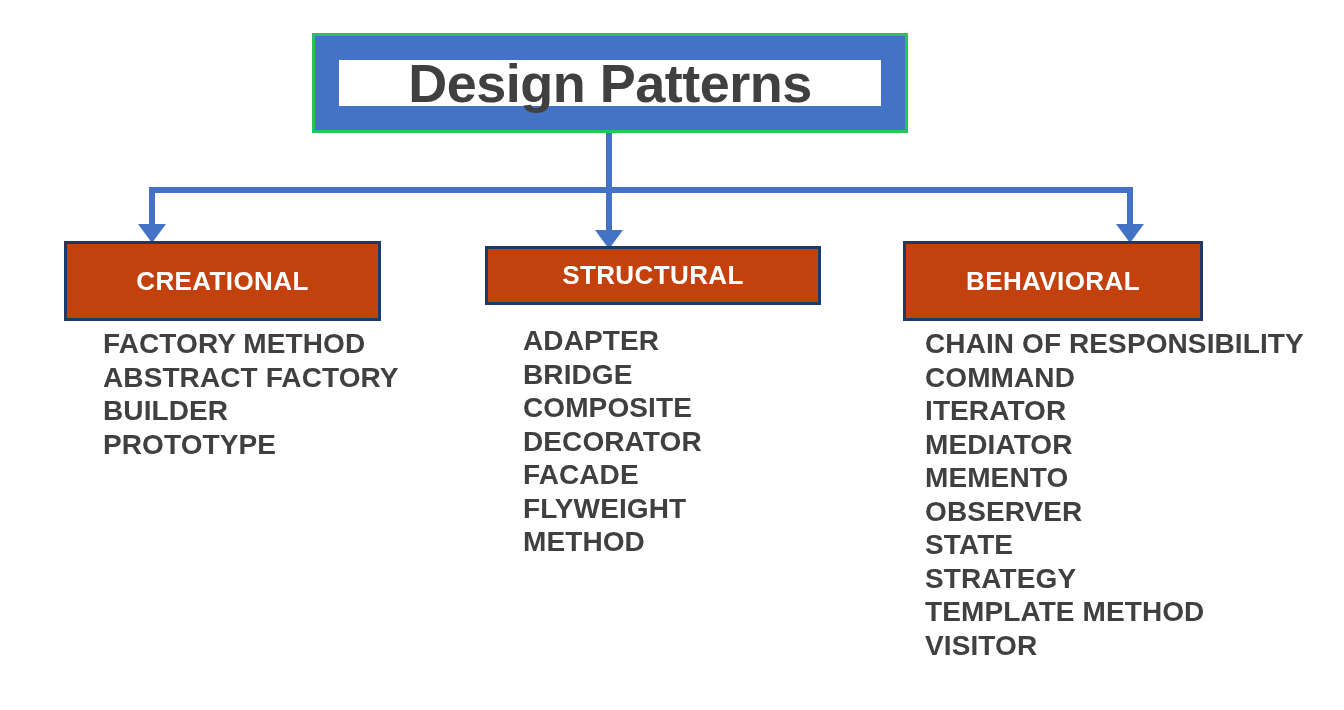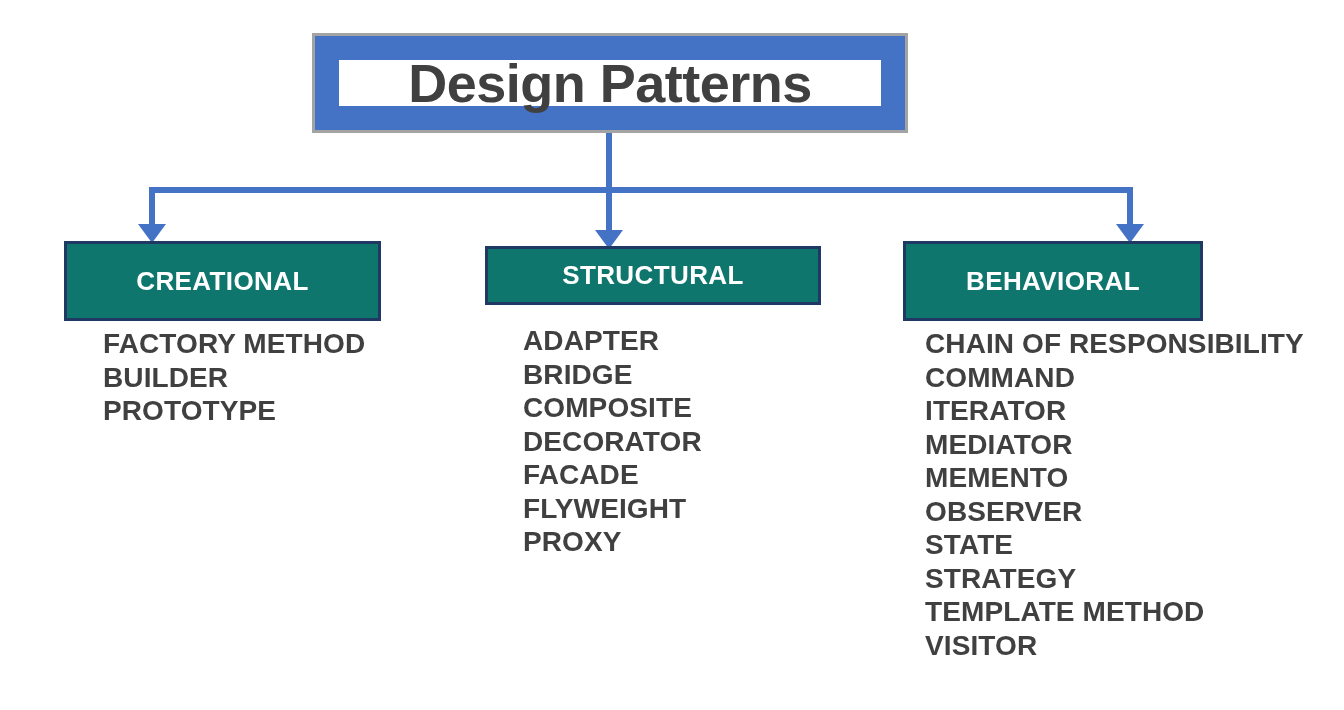--- a/index.html
+++ b/index.html
@@ -22,21 +22,21 @@
   }
 
   
   .title-box {
     position: absolute;
     left: 312px;
     top: 33px;
     width: 596px;
     height: 100px;
     box-sizing: border-box;
-    border: 3px solid #a3a3a3;
+    border: 3px solid #22c55e;
     background: #4472C4;
     padding: 24px;
   }
   .title-inner {
     width: 100%;
     height: 100%;
     background: #FFFFFF;
     display: flex;
     align-items: center;
     justify-content: center;
@@ -60,21 +60,21 @@
     pointer-events: none;
   }
 
   
   .category {
     position: absolute;
   }
   .category-header {
     box-sizing: border-box;
     border: 3px solid #1F3864;
-    background: #0f766e;
+    background: #c2410c;
     display: flex;
     align-items: center;
     justify-content: center;
   }
   .category-header-text {
     font-size: 26px;
     font-weight: bold;
     color: #FFFFFF;
     letter-spacing: 0.4px;
     white-space: nowrap;
@@ -132,37 +132,38 @@
     <line x1="1130" y1="188" x2="1130" y2="226" stroke="#4472C4" stroke-width="6"></line>
     <polygon points="1116,224 1144,224 1130,243" fill="#4472C4"></polygon>
   </svg>
 
   <div class="category" id="cat-creational">
     <div class="category-header">
       <span class="category-header-text">CREATIONAL</span>
     </div>
     <ul class="pattern-list">
       <li class="pattern-item">FACTORY METHOD</li>
+      <li class="pattern-item">ABSTRACT FACTORY</li>
       <li class="pattern-item">BUILDER</li>
       <li class="pattern-item">PROTOTYPE</li>
     </ul>
   </div>
 
   <div class="category" id="cat-structural">
     <div class="category-header">
       <span class="category-header-text">STRUCTURAL</span>
     </div>
     <ul class="pattern-list">
       <li class="pattern-item">ADAPTER</li>
       <li class="pattern-item">BRIDGE</li>
       <li class="pattern-item">COMPOSITE</li>
       <li class="pattern-item">DECORATOR</li>
       <li class="pattern-item">FACADE</li>
       <li class="pattern-item">FLYWEIGHT</li>
-      <li class="pattern-item">PROXY</li>
+      <li class="pattern-item">METHOD</li>
     </ul>
   </div>
 
   <div class="category" id="cat-behavioral">
     <div class="category-header">
       <span class="category-header-text">BEHAVIORAL</span>
     </div>
     <ul class="pattern-list">
       <li class="pattern-item">CHAIN OF RESPONSIBILITY</li>
       <li class="pattern-item">COMMAND</li>

